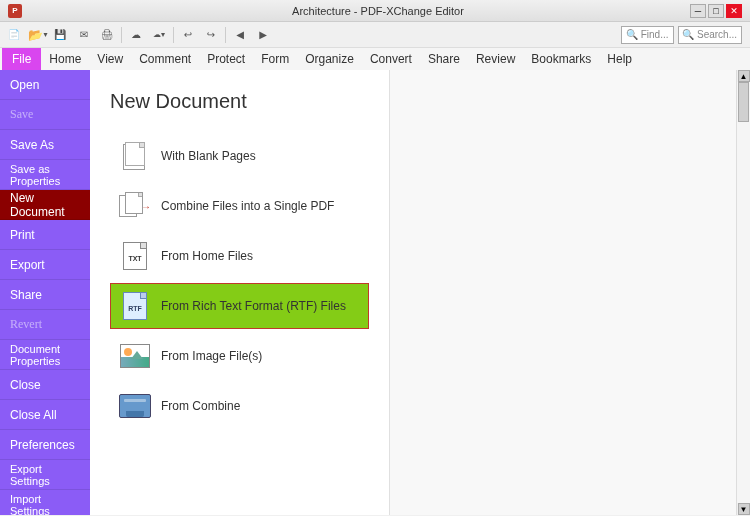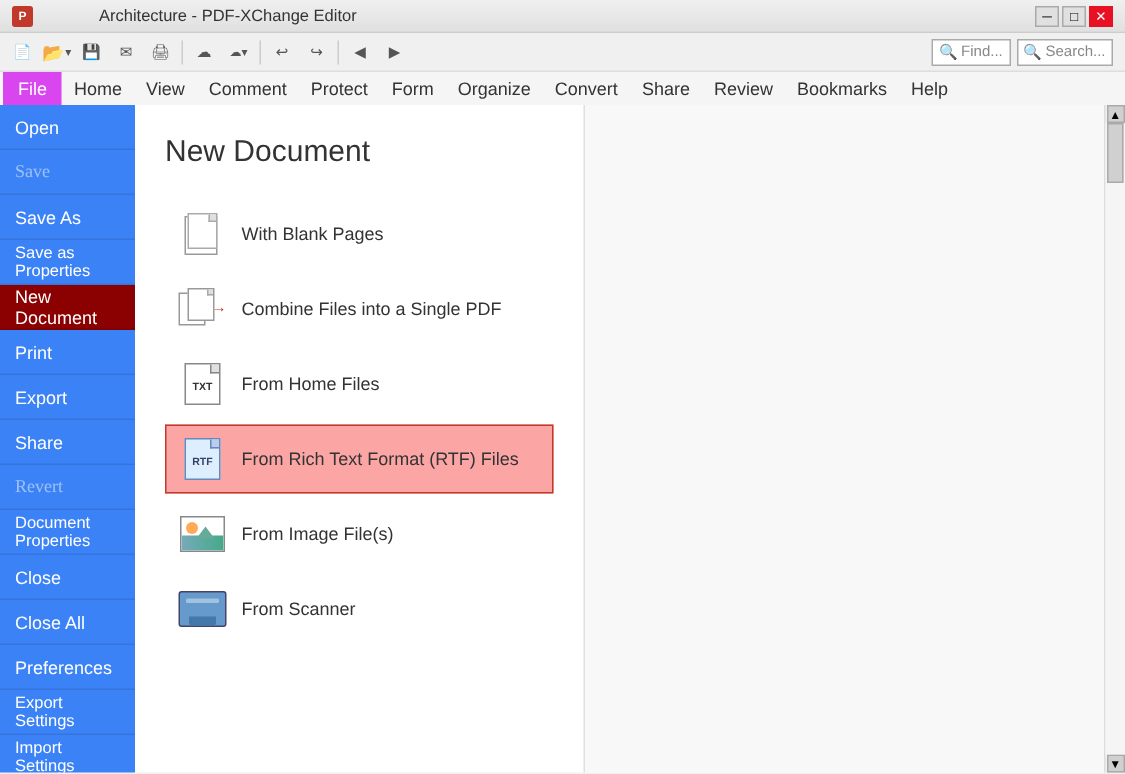--- a/index.html
+++ b/index.html
@@ -8,21 +8,21 @@
     
     .title-bar {
       height: 22px;
       background: linear-gradient(to bottom, #f0f0f0, #e0e0e0);
       display: flex;
       align-items: center;
       justify-content: space-between;
       padding: 0 8px;
       border-bottom: 1px solid #ccc;
     }
-    .title-bar-text { font-size: 11px; color: #333; flex: 1; text-align: left; margin-left: 44px; }
+    .title-bar-text { font-size: 11px; color: #333; flex: 1; text-align: center; margin-left: 44px; }
     .title-bar-controls { display: flex; gap: 2px; }
     .title-btn { width: 16px; height: 14px; background: #e0e0e0; border: 1px solid #aaa; font-size: 9px; display: flex; align-items: center; justify-content: center; cursor: pointer; }
     .toolbar-icons {
       height: 26px;
       display: flex;
       align-items: center;
       padding: 2px 4px;
       gap: 1px;
       border-bottom: 1px solid #ddd;
     }
@@ -63,21 +63,21 @@
 
     
     .main-layout {
       display: flex;
       height: calc(516px - 22px - 27px - 22px);
     }
 
     
     .sidebar {
       width: 90px;
-      background: #3b82f6;
+      background: #8b5cf6;
       display: flex;
       flex-direction: column;
       overflow: hidden;
     }
     .sidebar-item {
       padding: 8px 10px;
       color: white;
       font-size: 12px;
       cursor: pointer;
       border-bottom: 1px solid rgba(0,0,0,0.1);
@@ -112,21 +112,21 @@
     .doc-option {
       display: flex;
       align-items: center;
       padding: 6px 8px;
       margin-bottom: 4px;
       cursor: pointer;
       border: 1px solid transparent;
       gap: 10px;
     }
     .doc-option.selected {
-      background: #fca5a5;
+      background: #84cc16;
       border: 1px solid #c0392b;
     }
     .doc-option-icon {
       width: 32px; height: 32px;
       display: flex; align-items: center; justify-content: center;
       flex-shrink: 0;
     }
     .doc-option-label { font-size: 12px; color: #333; }
 
     
@@ -292,21 +292,21 @@
           <div class="doc-option-label">From Image File(s)</div>
         </div>
 
         <div class="doc-option">
           <div class="doc-option-icon">
             <div style="width:32px;height:24px;background:#6699cc;border:1px solid #446;border-radius:2px;position:relative;">
               <div style="position:absolute;top:4px;left:4px;right:4px;height:3px;background:rgba(255,255,255,0.4);border-radius:1px;"></div>
               <div style="position:absolute;bottom:0;left:6px;right:6px;height:6px;background:#4477aa;border-radius:0 0 2px 2px;"></div>
             </div>
           </div>
-          <div class="doc-option-label">From Scanner</div>
+          <div class="doc-option-label">From Combine</div>
         </div>
 
       </div>
 
       <div class="right-panel"></div>
 
       <div class="scrollbar-v">
         <div style="width:12px;height:12px;background:#d0d0d0;border:1px solid #aaa;display:flex;align-items:center;justify-content:center;font-size:8px;cursor:pointer;">▲</div>
         <div style="flex:1;width:100%;background:#f5f5f5;position:relative;">
           <div style="position:absolute;top:0;left:1px;right:1px;height:40px;background:#d0d0d0;border:1px solid #aaa;"></div>

